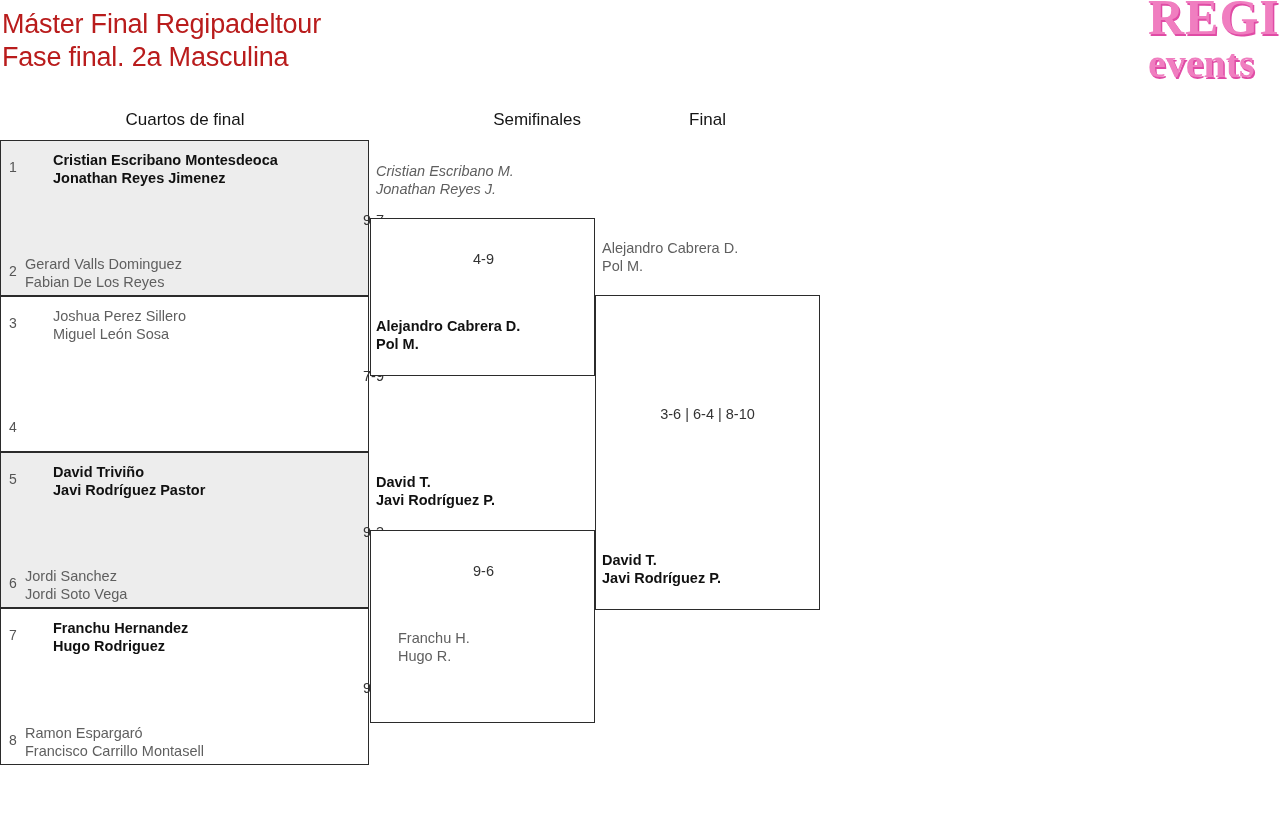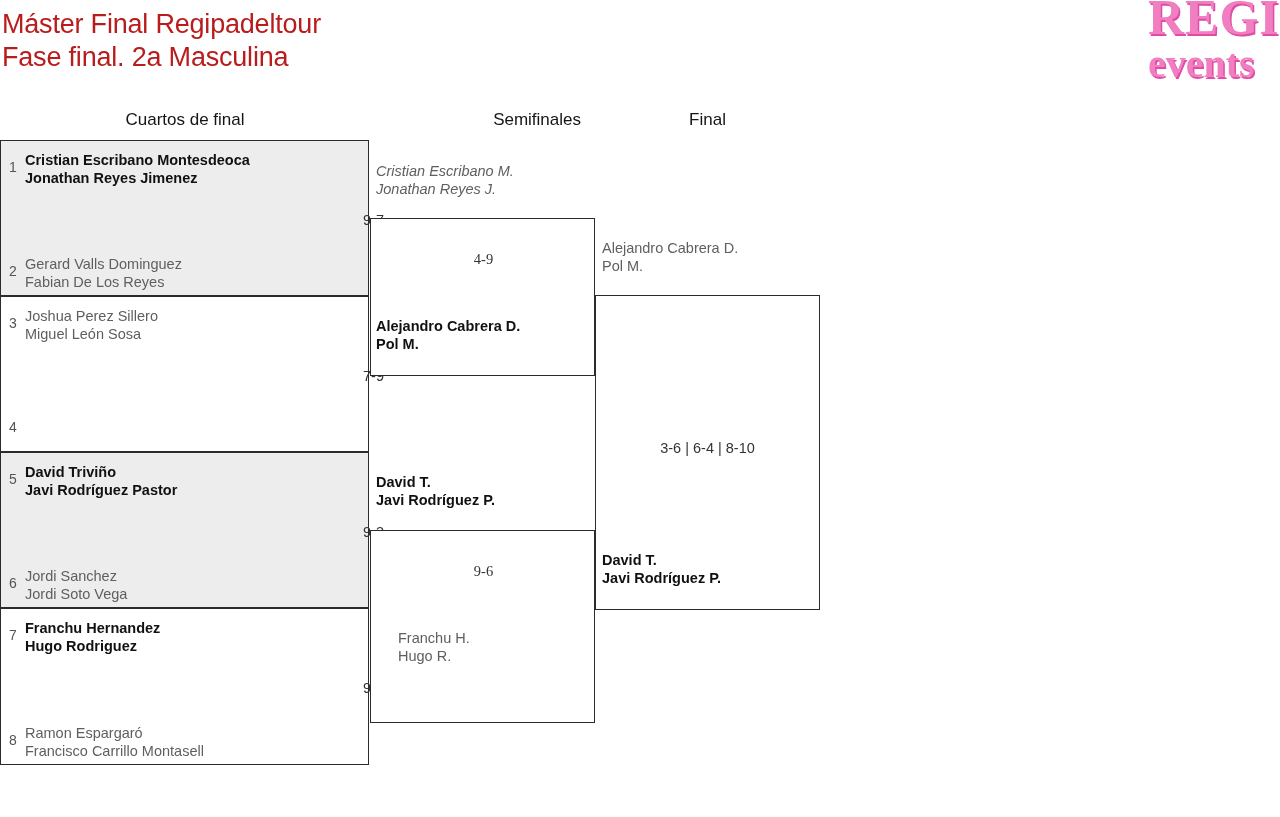--- a/index.html
+++ b/index.html
@@ -108,21 +108,21 @@
   .qf-match.m4 .seed-num.bottom { top: 123px; }
 
   .team-lines {
     position: absolute;
     left: 24px;
     right: 8px;
     font-size: 14.5px;
     line-height: 18px;
     white-space: pre-line;
   }
-  .team-lines.top    { top: 10px; }
+  .team-lines.top    { top: 10px; margin-left: 28px; }
   .team-lines.bottom { top: 114px; }
   .qf-match.m4 .team-lines.bottom { top: 115px; }
 
   .winner { color: #111111; font-weight: 700; }
   .loser  { color: #5f5f5f; font-weight: 400; }
 
   .qf-score {
     position: absolute;
     left: 0;
     width: 369px;
@@ -147,21 +147,20 @@
   .sf-match.s2 { top: 530px; height: 193px; }
 
   .sf-score {
     position: absolute;
     left: 0; width: 225px;
     text-align: center;
     font-size: 14.5px;
     line-height: 18px;
     color: #333333;
     top: 31px;
-    font-family: Liberation Serif, serif;
   }
 
   
   .sf-team {
     position: absolute;
     left: 376px;
     width: 215px;
     font-size: 14.5px;
     line-height: 18px;
     white-space: pre-line;
@@ -181,21 +180,20 @@
     background: #ffffff;
   }
   #final-score {
     position: absolute;
     left: 595px; top: 405px;
     width: 225px;
     text-align: center;
     font-size: 14.5px;
     line-height: 18px;
     color: #333333;
-    margin-top: 34px;
   }
   .final-team {
     position: absolute;
     left: 602px;
     width: 215px;
     font-size: 14.5px;
     line-height: 18px;
     white-space: pre-line;
   }
   #final-team-top    { top: 239px; }

